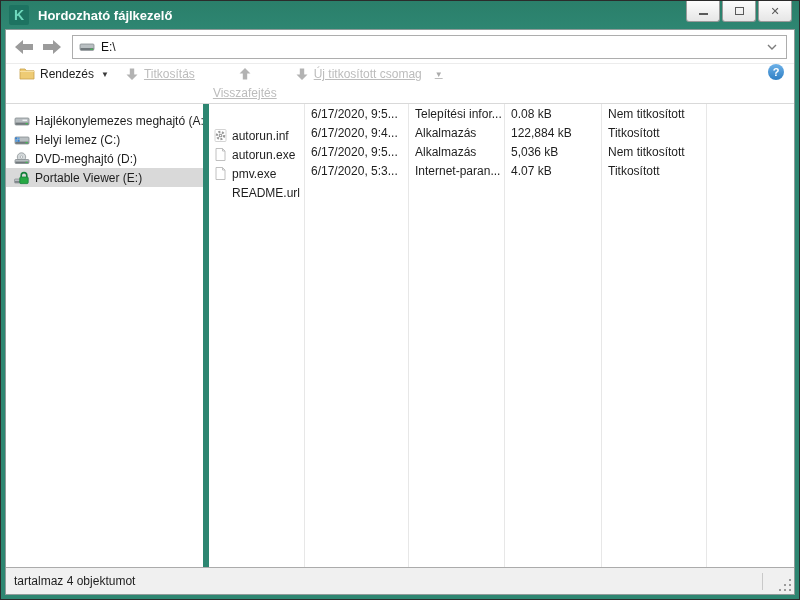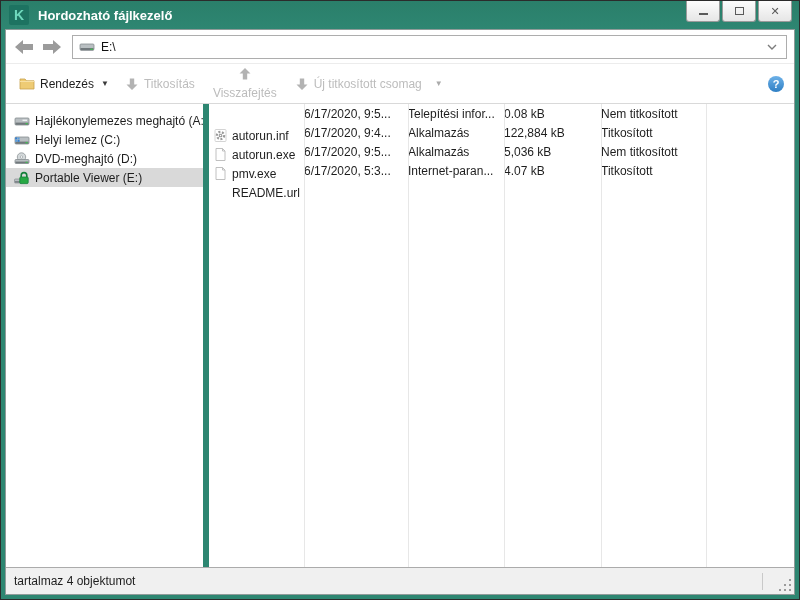--- a/index.html
+++ b/index.html
@@ -31,24 +31,24 @@
   .navbar { flex:0 0 33px; display:flex; align-items:center; padding:0 7px; background:#fff; }
   .navarrows { display:flex; gap:6px; margin-right:9px; }
   .navarrow { width:22px; height:18px; display:flex; align-items:center; justify-content:center; }
   .addressbar { flex:1; height:24px; border:1px solid #adadad; background:#fff;
                 display:flex; align-items:center; padding:0 6px; }
   .addr-drive { margin-right:6px; display:flex; }
   .addr-text { flex:1; color:#111; }
   .addr-chev { display:flex; margin-right:2px; }
 
   
-  .toolbar { flex:0 0 29px; display:flex; align-items:center; padding:0 8px;
+  .toolbar { flex:0 0 29px; display:flex; align-items:flex-start; padding:0 8px;
              background:#fff; border-top:1px solid #ececec; border-bottom:1px solid #d9d9d9; }
   .tbtn { display:flex; align-items:center; gap:5px; padding:3px 5px; cursor:default; white-space:nowrap; }
-  .tbtn.disabled { color:#bcbcbc; }
+  .tbtn.disabled { color:#bcbcbc;text-decoration:underline; }
   .tb-caret { font-size:8px; color:#3a3a3a; margin-left:2px; }
   .tb-caret.gray { color:#ababab; margin-left:8px; }
   .tb-spacer { flex:1; }
   .tb-right { display:flex; align-items:center; gap:7px; padding-right:2px; white-space:nowrap; }
   .helpicon { width:16px; height:16px; border-radius:50%; background:linear-gradient(#6db1e8,#2f7fc4);
               color:#fff; font-weight:bold; font-size:11px; line-height:16px; text-align:center; }
 
   
   .main { flex:1; display:flex; overflow:hidden; }
   .sidebar { flex:0 0 197px; background:#fff; padding-top:7px; overflow:hidden; }
@@ -56,21 +56,21 @@
                white-space:nowrap; overflow:hidden; cursor:default; }
   .side-item.selected { background:#d9d9d9; }
   .side-icon { flex:0 0 16px; height:16px; display:flex; align-items:center; justify-content:center; }
   .splitter { flex:0 0 6px; background:#2d8671; cursor:col-resize; }
 
   .panel { flex:1; position:relative; background:#fff; overflow:hidden; }
   .vline { position:absolute; top:0; bottom:0; width:1px; background:#e7e7e7; }
   .hrow { display:flex; height:24px; align-items:center; position:relative; }
   .hcell { padding-left:7px; color:#1b1b1b; overflow:hidden; white-space:nowrap; position:relative; height:100%; display:flex; align-items:center; }
   .frow { display:flex; height:19px; align-items:center; }
-  .fcell { overflow:hidden; white-space:nowrap; height:100%; display:flex; align-items:center; }
+  .fcell { padding-left:7px; overflow:hidden; white-space:nowrap; height:100%; display:flex; align-items:center; }
   .c1 { width:95px; } .c2 { width:104px; } .c3 { width:96px; } .c4 { width:97px; } .c5 { width:105px; }
   .namecell { padding-left:3px; gap:4px;margin-top:44px; }
   .ficon { flex:0 0 16px; height:16px; display:flex; align-items:center; justify-content:center; }
   .sortchev { position:absolute; top:1px; left:44px; }
 
   
   .statusbar { flex:0 0 27px; background:#f0f0f0; border-top:1px solid #ababab;
                display:flex; align-items:center; padding-left:8px; position:relative; }
   .status-div { position:absolute; right:31px; top:5px; bottom:4px; width:1px; background:#c9c9c9; }
   .grip { position:absolute; right:3px; bottom:3px; width:12px; height:12px; }

